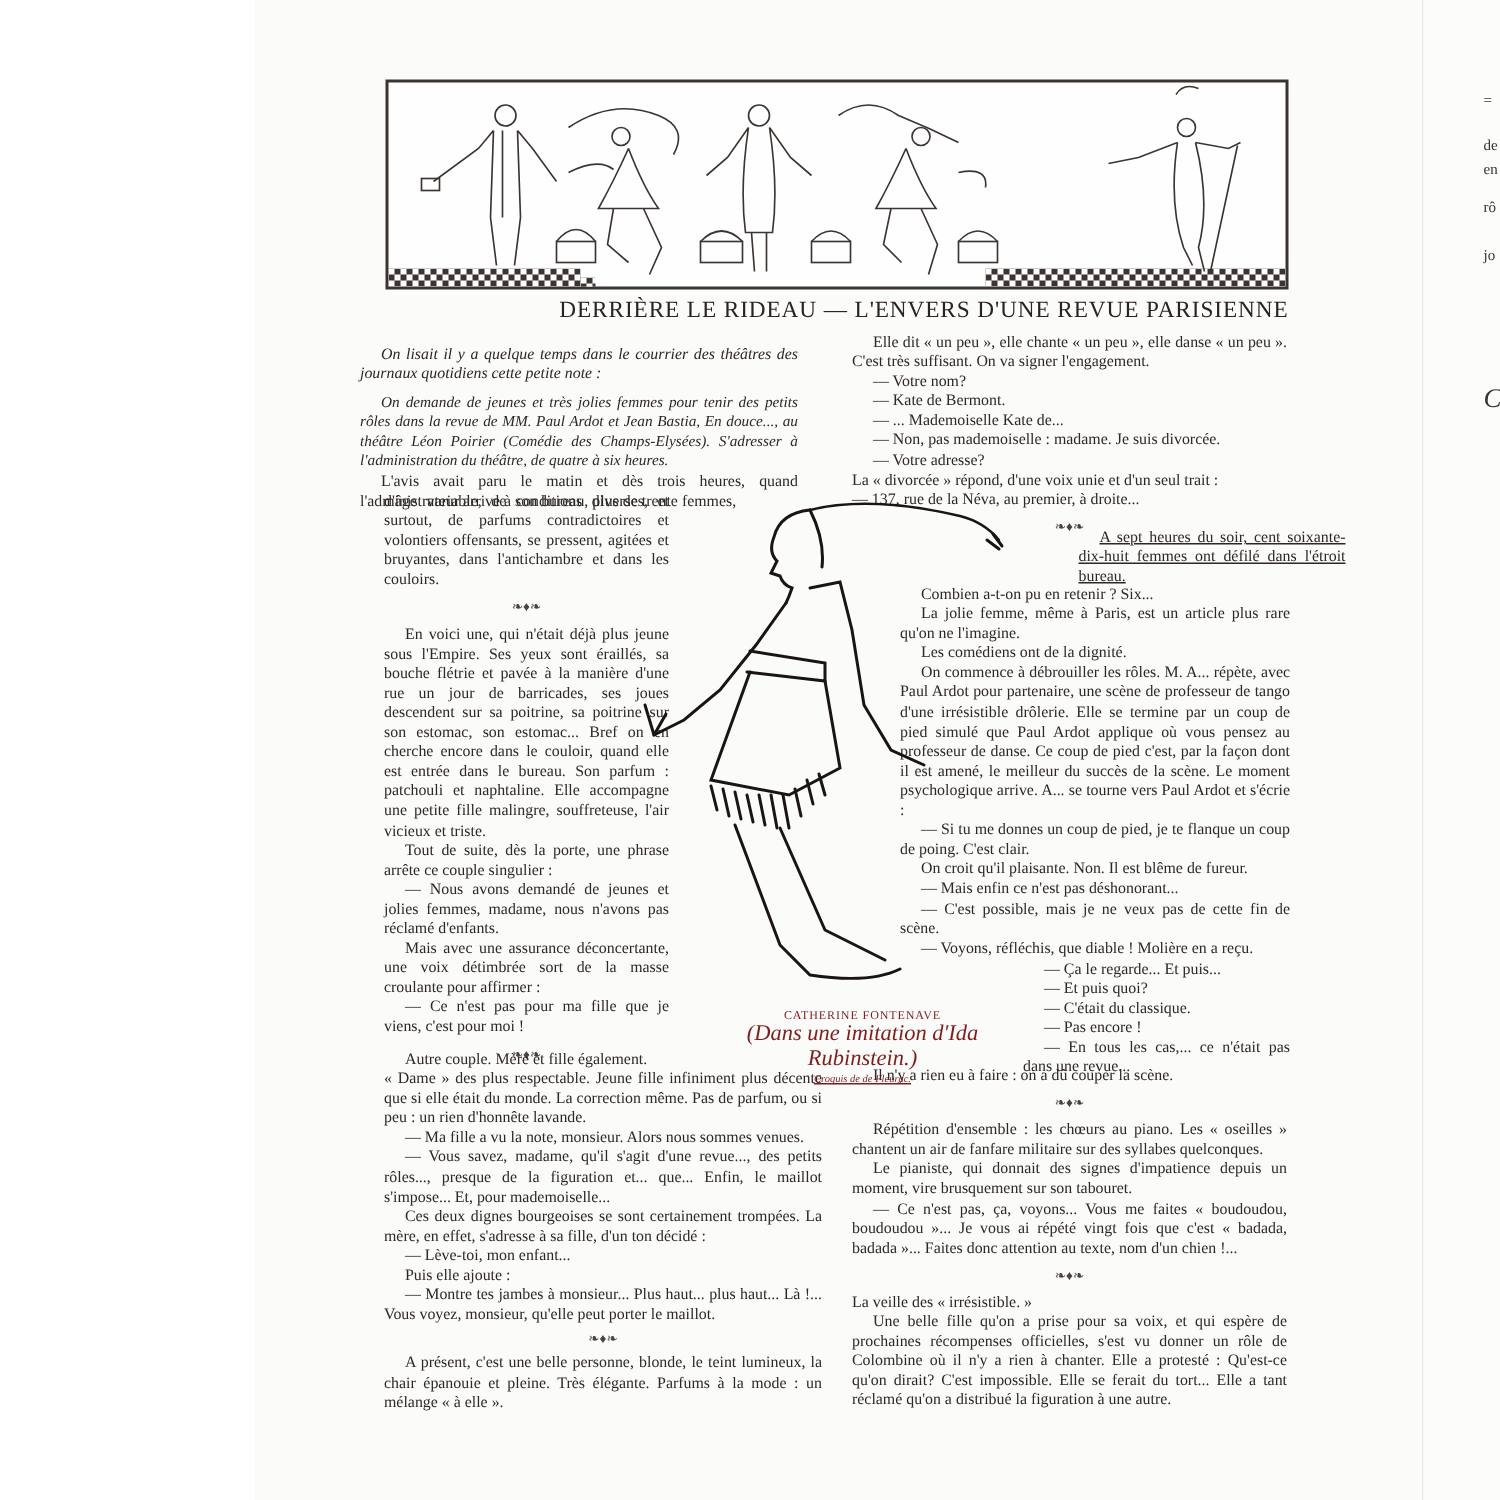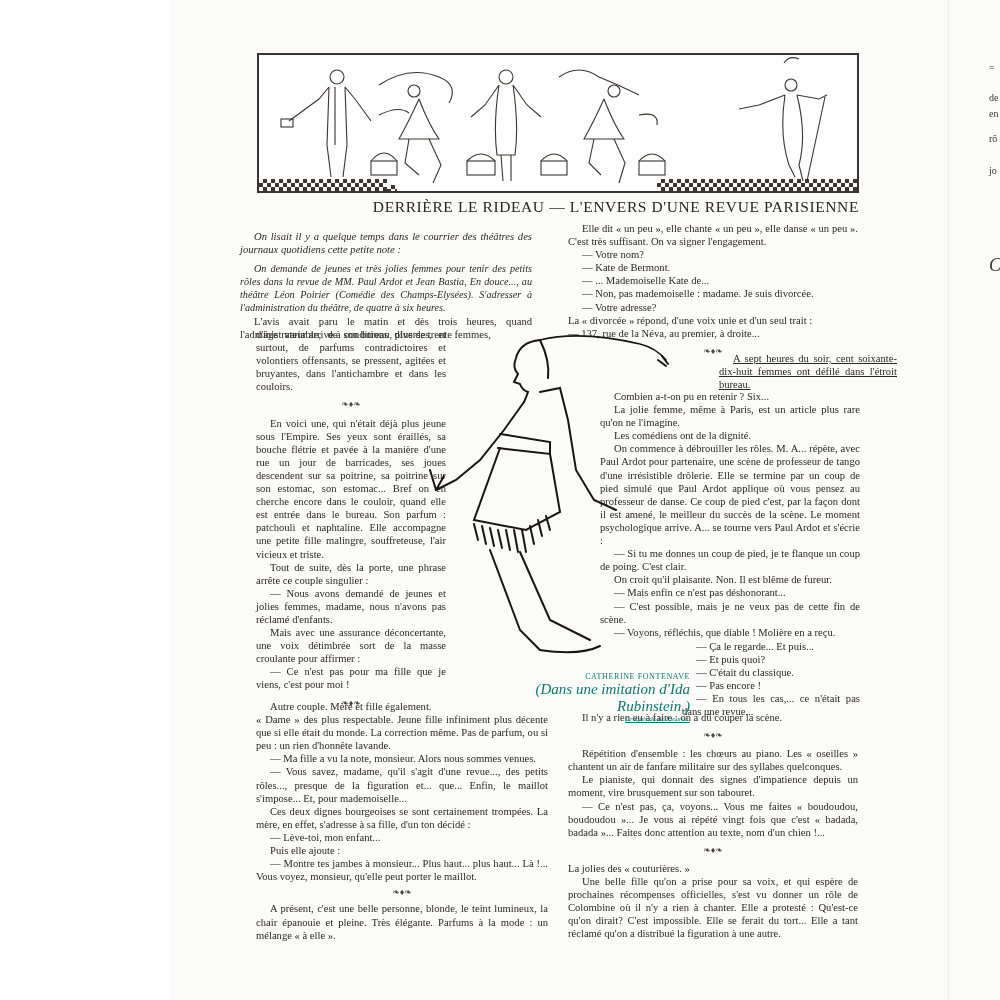--- a/index.html
+++ b/index.html
@@ -10,21 +10,21 @@
   .next-page .frag { position:absolute; left:40px; font-size:10px; color:#3a3330; white-space:nowrap; font-family:"Liberation Serif", serif; }
   .frieze { position:absolute; left:257px; top:53px; width:602px; height:140px; border:2px solid #3b3431; background:#fefefe; box-sizing:border-box; }
   .frieze .checker { position:absolute; bottom:0; height:12px; background:repeating-conic-gradient(#3b3431 0 25%, #fff 0 50%) 0 0/8px 8px; }
   .frieze svg { position:absolute; left:0; top:0; }
   .title { position:absolute; left:257px; top:198px; width:602px; text-align:right; font-family:"Liberation Serif", serif; font-size:15.5px; letter-spacing:0.6px; color:#2a2320; }
   .col { position:absolute; font-family:"Liberation Serif", serif; font-size:10.6px; line-height:13.1px; color:#2e2724; text-align:justify; }
   .col p { margin:0; text-indent:14px; }
   .col p.noindent { text-indent:0; }
   .col p.it { font-style:italic; }
   .col .orn { text-align:center; text-indent:0; font-size:9px; margin:5px 0; color:#4a4340; }
-  .caption { position:absolute; left:460px; top:672px; width:230px; text-align:right; font-family:"Liberation Serif", serif; color:#0f766e; }
+  .caption { position:absolute; left:460px; top:672px; width:230px; text-align:center; font-family:"Liberation Serif", serif; color:#7f1d1d; }
   .caption .name { font-size:8px; letter-spacing:0.6px; }
   .caption .sub { font-size:15px; font-style:italic; }
   .caption .credit { font-size:7px; font-style:italic;text-decoration:underline; }
   .sketch { position:absolute; left:400px; top:330px; }
 </style>
 </head>
 <body>
 
 <div class="left-bg"></div>
 
@@ -140,21 +140,21 @@
   <p>— En tous les cas,... ce n'était pas dans une revue...</p>
 </div>
 
 <div class="col" style="left:568px; top:711px; width:290px;">
   <p>Il n'y a rien eu à faire : on a dû couper la scène.</p>
   <div class="orn">❧♦❧</div>
   <p>Répétition d'ensemble : les chœurs au piano. Les « oseilles » chantent un air de fanfare militaire sur des syllabes quelconques.</p>
   <p>Le pianiste, qui donnait des signes d'impatience depuis un moment, vire brusquement sur son tabouret.</p>
   <p>— Ce n'est pas, ça, voyons... Vous me faites « boudoudou, boudoudou »... Je vous ai répété vingt fois que c'est « badada, badada »... Faites donc attention au texte, nom d'un chien !...</p>
   <div class="orn">❧♦❧</div>
-  <p class="noindent">La jolies des « couturières. »</p>
+  <p class="noindent">La veille des « irrésistible. »</p>
   <p>Une belle fille qu'on a prise pour sa voix, et qui espère de prochaines récompenses officielles, s'est vu donner un rôle de Colombine où il n'y a rien à chanter. Elle a protesté : Qu'est-ce qu'on dirait? C'est impossible. Elle se ferait du tort... Elle a tant réclamé qu'on a distribué la figuration à une autre.</p>
 </div>
 
 <svg class="sketch" width="280" height="340" viewBox="0 0 280 340" fill="none" stroke="#1a1514" stroke-width="2" stroke-linecap="round">
   <path d="M140 10 Q180 0 240 14 Q256 18 266 30" stroke-width="1.6"></path>
   <path d="M262 26 L268 34 M258 30 L266 36"></path>
   <path d="M140 10 Q120 12 116 28 Q112 38 118 44 L114 52 L120 54 Q122 60 128 62 Q126 68 124 72"></path>
   <path d="M140 10 Q150 30 148 48"></path>
   <path d="M124 72 L104 100 L80 130 L56 150 L36 160"></path>
   <path d="M36 160 L44 146 M36 160 L30 140"></path>

